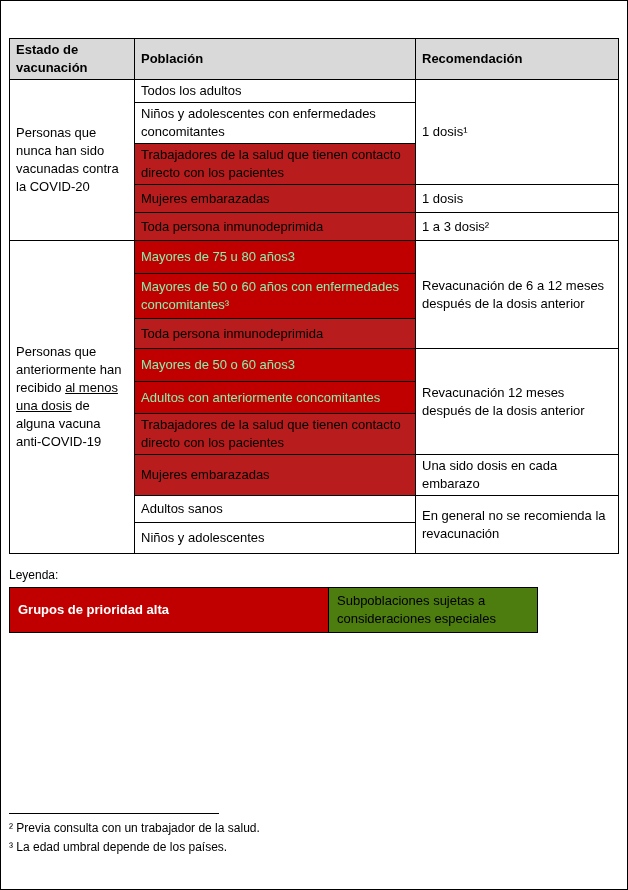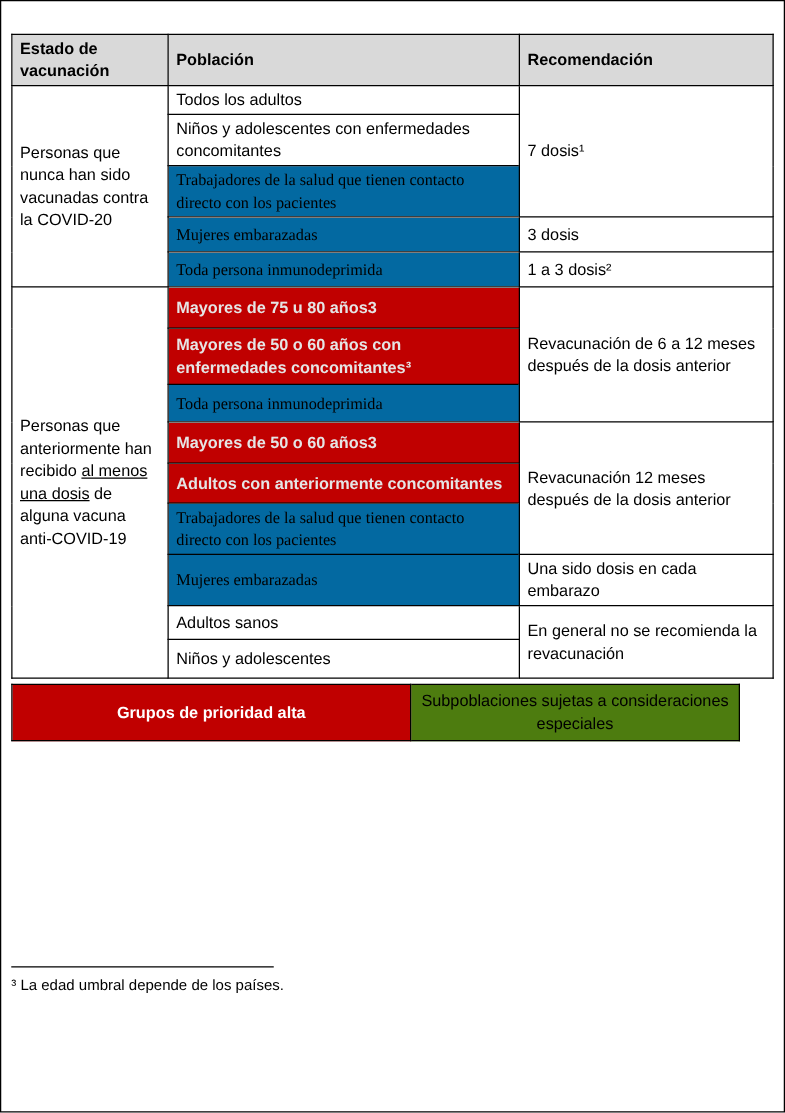--- a/index.html
+++ b/index.html
@@ -19,58 +19,57 @@
     font-size: 13px;
     font-weight: bold;
     line-height: 19px;
     width: 612px;
   }
 
   table.main {
     border-collapse: collapse;
     table-layout: fixed;
     width: 609px;
-    margin-top: 17px;
+    margin-top: 28px;
   }
   table.main col.c1 { width: 125px; }
   table.main col.c2 { width: 281px; }
   table.main col.c3 { width: 203px; }
 
   table.main th, table.main td {
     border: 1px solid #000;
     padding: 2px 6px;
     font-size: 13px;
     line-height: 18px;
     vertical-align: middle;
     text-align: left;
     overflow: hidden;
   }
   table.main th {
     background: #d9d9d9;
     font-weight: bold;
   }
   td.hl-red {
     background: #c00000;
-    color: #e5e5e5;
-    font-weight: bold;
+    color: #86efac;
+    font-weight: normal;
   }
-  td.hl-cream { background: #0369a1; font-family: Liberation Serif, serif; }
+  td.hl-cream { background: #b91c1c; }
   .u { text-decoration: underline; }
 
   .legend-label {
     margin-top: 14px;
     font-size: 12px;
     line-height: 15px;
   }
   table.legend {
     border-collapse: collapse;
     table-layout: fixed;
-    width: 583px;
+    width: 529px;
     margin-top: 4px;
-    text-align: center;
   }
   table.legend td {
     border: 1px solid #000;
     padding: 2px 8px;
     font-size: 13px;
     line-height: 18px;
     vertical-align: middle;
     height: 40px;
   }
   td.legend-red {
@@ -109,31 +108,31 @@
     <tbody>
       <tr style="height:40px">
         <th>Estado de vacunación</th>
         <th>Población</th>
         <th>Recomendación</th>
       </tr>
 
       <tr style="height:23px">
         <td rowspan="5">Personas que nunca han sido vacunadas contra la COVID-20</td>
         <td>Todos los adultos</td>
-        <td rowspan="3">7 dosis¹</td>
+        <td rowspan="3">1 dosis¹</td>
       </tr>
       <tr style="height:38px">
         <td>Niños y adolescentes con enfermedades concomitantes</td>
       </tr>
       <tr style="height:38px">
         <td class="hl-cream">Trabajadores de la salud que tienen contacto directo con los pacientes</td>
       </tr>
       <tr style="height:28px">
         <td class="hl-cream">Mujeres embarazadas</td>
-        <td>3 dosis</td>
+        <td>1 dosis</td>
       </tr>
       <tr style="height:28px">
         <td class="hl-cream">Toda persona inmunodeprimida</td>
         <td>1 a 3 dosis²</td>
       </tr>
 
       <tr style="height:33px">
         <td rowspan="9"><span>Personas que anteriormente han recibido </span><span class="u">al menos una dosis</span><span> de alguna vacuna anti-COVID-19</span></td>
         <td class="hl-red">Mayores de 75 u 80 años3</td>
         <td rowspan="3">Revacunación de 6 a 12 meses después de la dosis anterior</td>
@@ -161,31 +160,33 @@
       <tr style="height:27px">
         <td>Adultos sanos</td>
         <td rowspan="2">En general no se recomienda la revacunación</td>
       </tr>
       <tr style="height:31px">
         <td>Niños y adolescentes</td>
       </tr>
     </tbody>
   </table>
 
+  <div class="legend-label">Leyenda:</div>
 
   <table class="legend">
     <tbody>
       <tr>
         <td class="legend-red">Grupos de prioridad alta</td>
         <td class="legend-cream">Subpoblaciones sujetas a consideraciones especiales</td>
       </tr>
     </tbody>
   </table>
 
   <div class="spacer"></div>
 
   <div class="footnote-rule"></div>
 
   <div class="footnotes">
+    <div>² Previa consulta con un trabajador de la salud.</div>
     <div>³ La edad umbral depende de los países.</div>
   </div>
 
 </div>
 
 </body></html>

